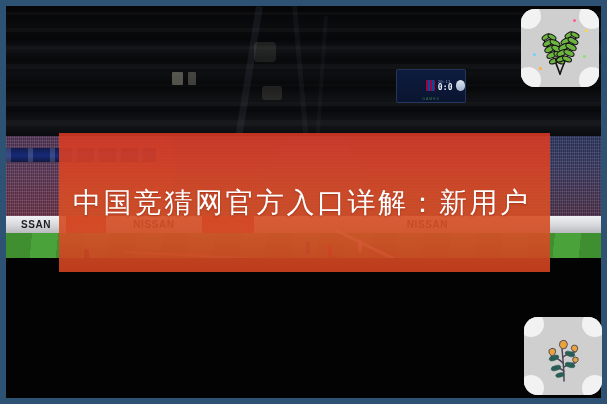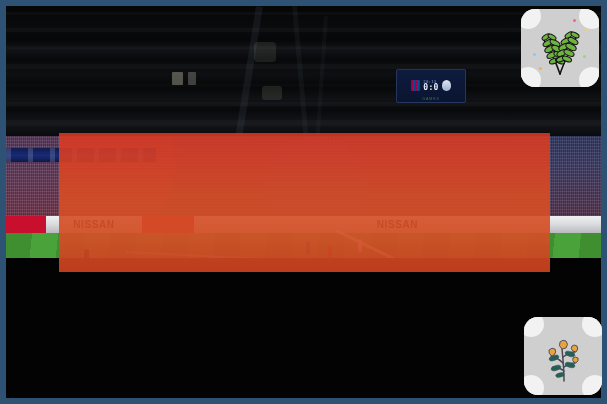--- a/index.html
+++ b/index.html
@@ -75,21 +75,21 @@
     position: absolute;
     left: 390px;
     top: 63px;
     width: 68px;
     height: 32px;
     background: linear-gradient(180deg, #0d1b3e 0%, #0a1530 100%);
     border: 1px solid rgba(90,110,160,0.35);
     border-radius: 2px;
     display: flex;
     align-items: center;
-    justify-content: center;
+    justify-content: flex-end;
     overflow: hidden;
   }
   .sb-inner {
     display: flex;
     align-items: center;
     gap: 3px;
   }
   .sb-crest {
     width: 9px; height: 11px;
     border-radius: 1px;
@@ -392,20 +392,21 @@
       </div>
       <div class="sb-ticker">GAMES</div>
     </div>
 
     <div class="stand-upper">
       <div class="crowd-tex"></div>
       <div class="rail-band"></div>
     </div>
 
     <div class="hoarding">
+      <div class="ad-seg" style="width:60px;">SSAN</div>
       <div class="ad-seg red" style="width:40px;"></div>
       <div class="ad-seg" style="width:96px;">NISSAN</div>
       <div class="ad-seg red" style="width:52px;"></div>
       <div class="ad-seg" style="flex:1;">NISSAN</div>
     </div>
 
     <div class="track"></div>
     <div class="pitch">
       <div class="pitch-line" style="left:330px;top:-4px;width:250px;height:3px;transform:rotate(26deg);"></div>
       <div class="pitch-line" style="left:120px;top:18px;width:200px;height:2px;transform:rotate(3deg);opacity:.5;"></div>
@@ -434,20 +435,21 @@
       <div class="sil-head" style="left:374px;width:26px;height:58px;"></div>
       <div class="sil-head" style="left:404px;width:34px;height:52px;"></div>
       <div class="sil-head" style="left:442px;width:28px;height:64px;"></div>
       <div class="sil-head" style="left:474px;width:30px;height:46px;"></div>
       <div class="sil-head" style="left:508px;width:28px;height:56px;"></div>
       <div class="sil-head" style="left:540px;width:32px;height:48px;"></div>
       <div class="sil-head" style="left:574px;width:26px;height:60px;"></div>
     </div>
 
     <div class="banner">
+      <div class="banner-line">中国竞猜网官方入口详解：新用户</div>
     </div>
 
   </div>
 
   <div class="sticker tr">
     <div class="sticker-inner">
       <div class="st-dot tl"></div>
       <div class="st-dot tr2"></div>
       <div class="st-dot bl"></div>
       <div class="st-dot br2"></div>

